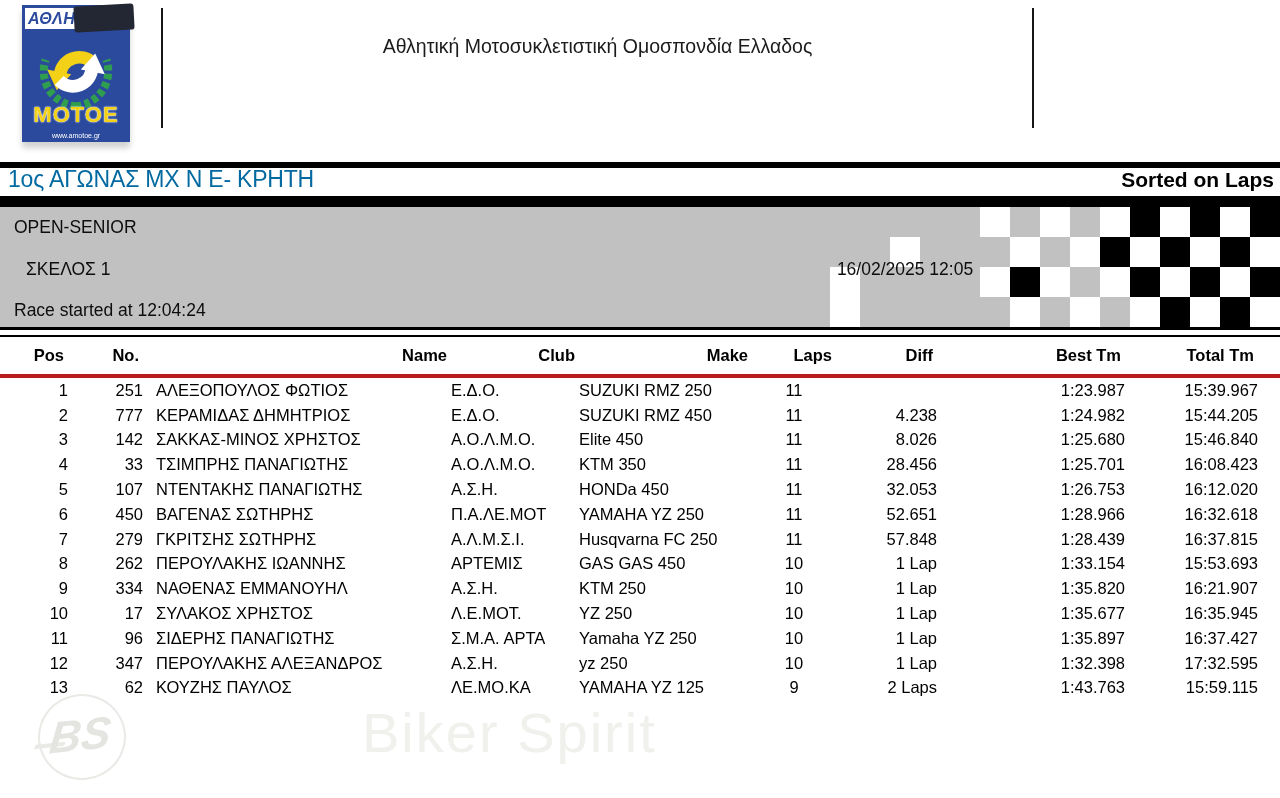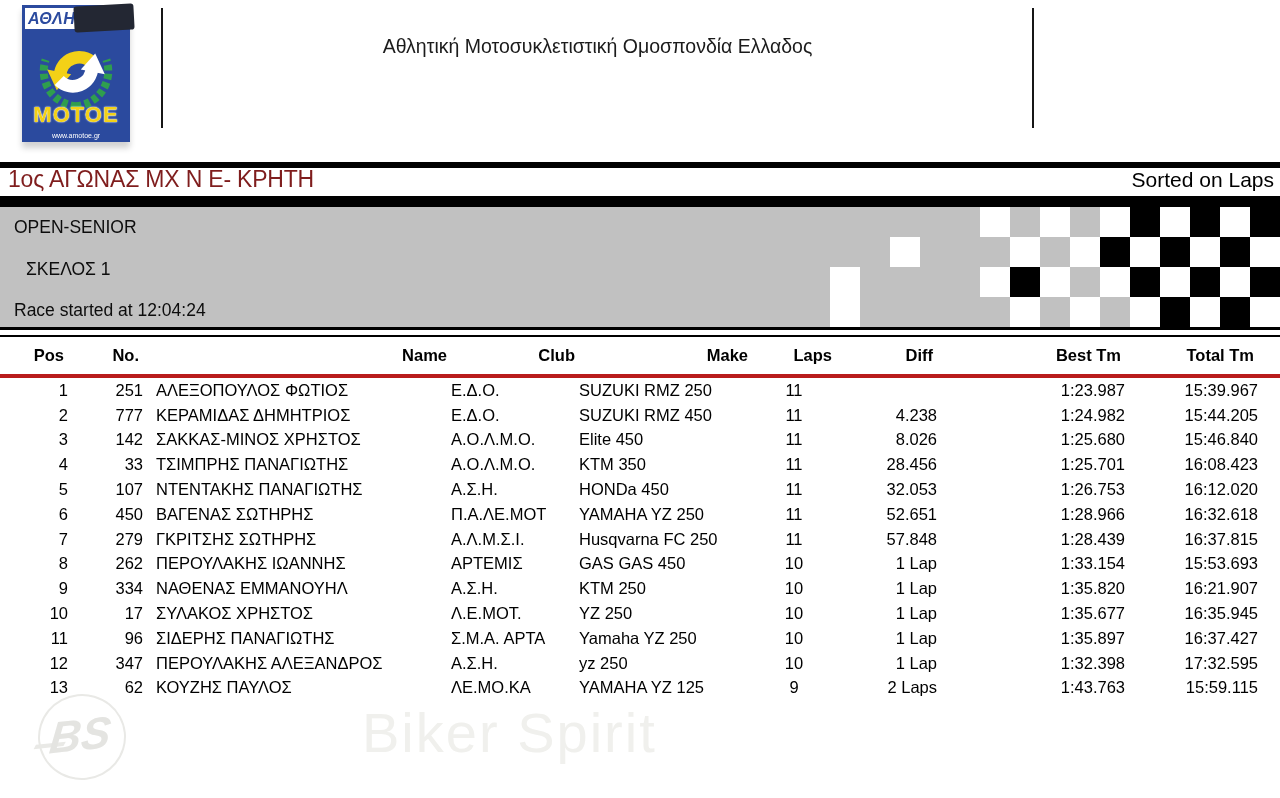--- a/index.html
+++ b/index.html
@@ -20,22 +20,22 @@
         text-shadow:0 0 1px #fff,0 0 2px #fff;}
   .logo-url{position:absolute;left:0;right:0;bottom:3px;text-align:center;color:#fff;font-size:7px;}
   .vline{position:absolute;top:8px;width:2px;height:120px;background:#161616;}
   .vline-left{left:161px;} .vline-right{left:1032px;}
   .federation-title{position:absolute;left:163px;top:35px;width:869px;text-align:center;
         font-size:19.5px;color:#1b1b1b;}
 
   
   .bar{position:absolute;left:0;width:1280px;background:#000;}
   .bar1{top:162px;height:6px;} .bar2{top:196px;height:11px;}
-  .race-title{position:absolute;left:8px;top:166px;font-size:23px;letter-spacing:-0.2px;color:#7f1d1d;}
-  .sort-label{position:absolute;right:6px;top:168px;font-size:21px;font-weight:normal;color:#000;}
+  .race-title{position:absolute;left:8px;top:166px;font-size:23px;letter-spacing:-0.2px;color:#0369a1;}
+  .sort-label{position:absolute;right:6px;top:168px;font-size:21px;font-weight:bold;color:#000;}
 
   
   .info-box{position:absolute;left:0;top:207px;width:1280px;height:120px;background:#c1c1c1;
         border-bottom:3px solid #000;font-size:17.5px;color:#0d0d0d;}
   .info-category{position:absolute;left:14px;top:10px;}
   .info-venue{position:absolute;left:570px;top:10px;width:480px;text-align:center;}
   .info-heat{position:absolute;left:26px;top:52px;}
   .info-datetime{position:absolute;left:770px;top:52px;width:270px;text-align:center;}
   .info-started{position:absolute;left:14px;top:93px;}
   .checker{position:absolute;left:830px;top:0;width:450px;height:120px;}
@@ -131,20 +131,21 @@
         <div class="sq sq-w" style="left: 180px; top: 90px;"></div>
         <div class="sq sq-w" style="left: 240px; top: 90px;"></div>
         <div class="sq sq-w" style="left: 300px; top: 90px;"></div>
         <div class="sq sq-b" style="left: 330px; top: 90px;"></div>
         <div class="sq sq-w" style="left: 360px; top: 90px;"></div>
         <div class="sq sq-b" style="left: 390px; top: 90px;"></div>
         <div class="sq sq-w" style="left: 420px; top: 90px;"></div>
       </div>
     <div class="info-category">OPEN-SENIOR</div>
     <div class="info-heat">ΣΚΕΛΟΣ 1</div>
+    <div class="info-datetime">16/02/2025 12:05</div>
     <div class="info-started">Race started at 12:04:24</div>
   </div>
 
   <table class="results">
     <thead>
       <tr>
           <th class="c0">Pos</th>
           <th class="c1">No.</th>
           <th class="c2">Name</th>
           <th class="c3">Club</th>

